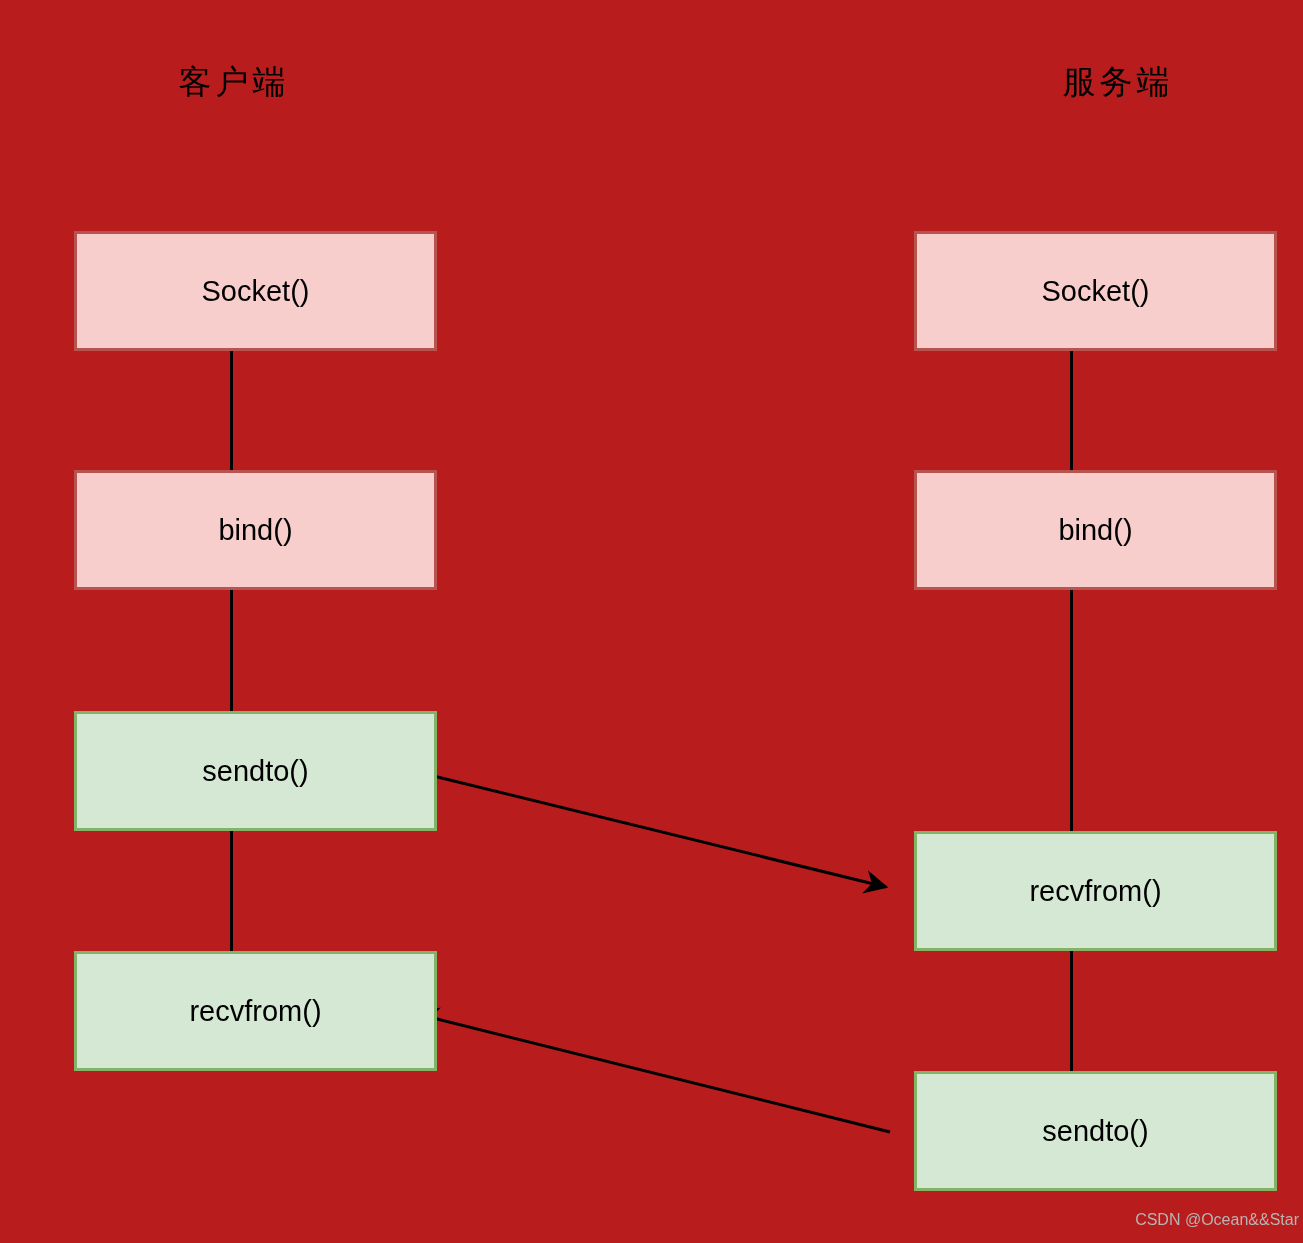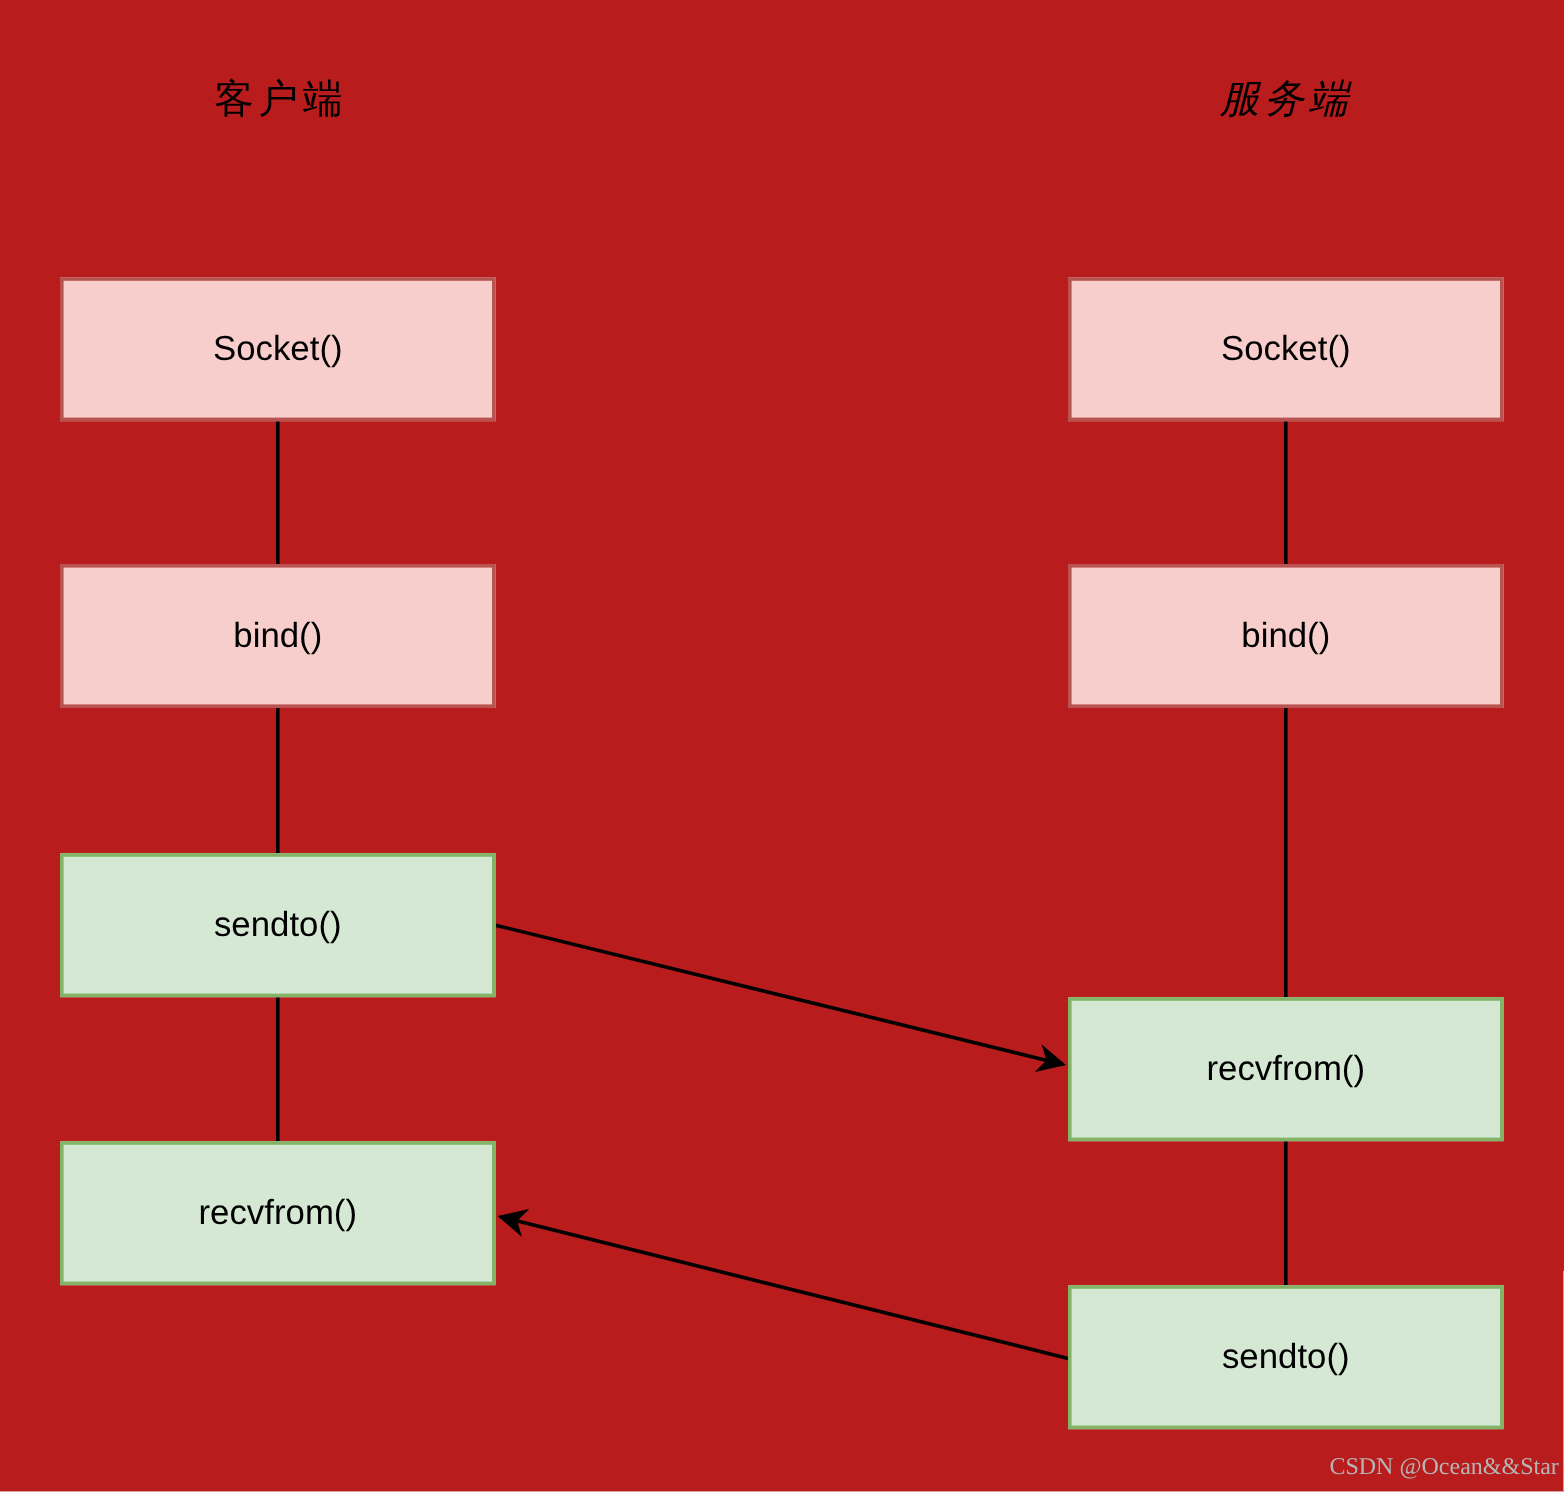--- a/index.html
+++ b/index.html
@@ -19,21 +19,21 @@
     position: absolute;
     top: 60px;
     width: 320px;
     text-align: center;
     font-family: "DejaVu Serif", "Liberation Serif", serif;
     font-size: 33px;
     color: #000000;
     letter-spacing: 4px;
   }
   .col-title.client { left: 74px; }
-  .col-title.server { left: 912px; font-style: italic; }
+  .col-title.server { left: 958px; }
 
   svg.links {
     position: absolute;
     left: 0;
     top: 0;
   }
   svg.links line {
     stroke: var(--line, #000000);
     stroke-width: 3;
   }
@@ -44,37 +44,37 @@
     width: 363px;
     height: 120px;
     box-sizing: border-box;
     border: 3px solid;
     display: flex;
     align-items: center;
     justify-content: center;
     font-size: 29px;
     color: #000000;
     white-space: nowrap;
+    margin-left: 24px;
   }
   .box.red {
     background: var(--red-fill, #f8cecc);
     border-color: var(--red-stroke, #b85450);
   }
   .box.green {
     background: var(--green-fill, #d5e8d4);
     border-color: var(--green-stroke, #82b366);
   }
 
   .watermark {
     position: absolute;
     top: 1211px;
     right: 4px;
-    font-size: 20px;
+    font-size: 16px;
     color: var(--watermark, #b5b5b5);
-    font-family: Liberation Serif, serif;
   }
 </style>
 </head>
 <body>
 
 <div class="canvas">
 
   <div class="col-title client">客户端</div>
 
   <div class="col-title server">服务端</div>

